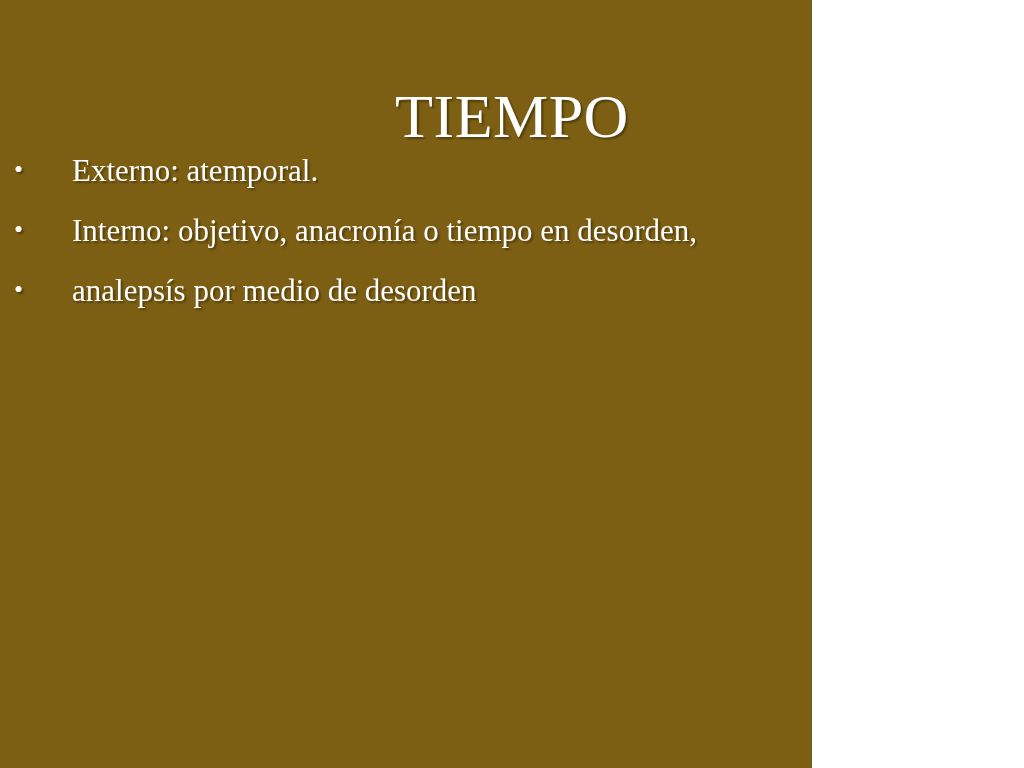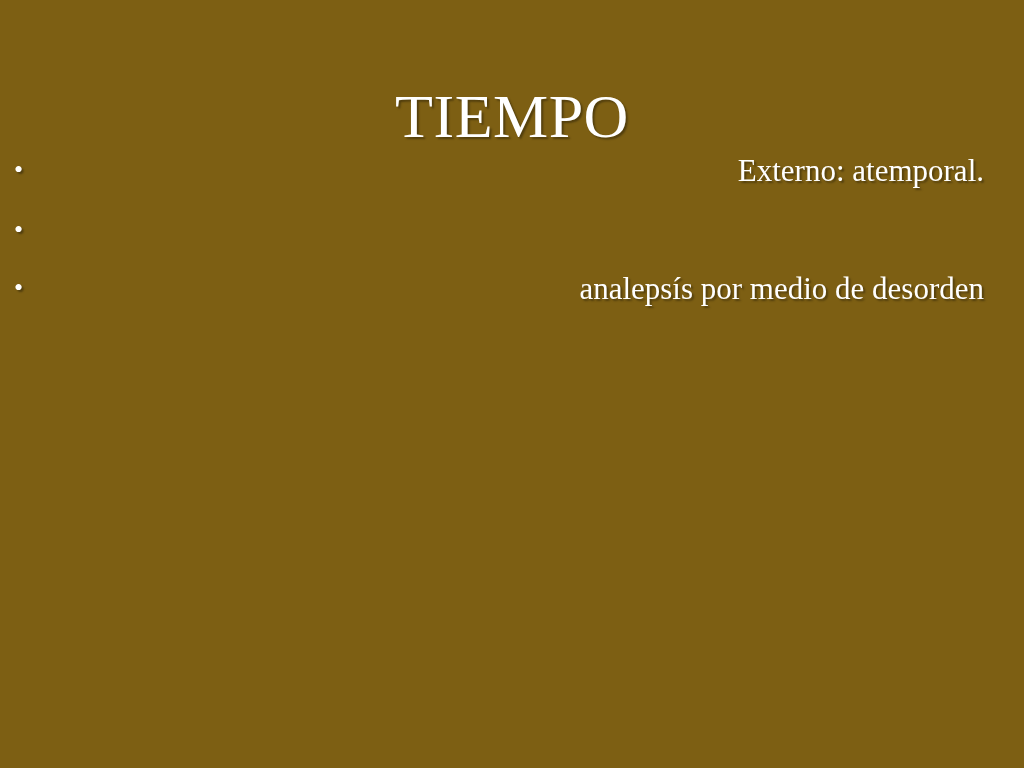--- a/index.html
+++ b/index.html
@@ -7,21 +7,21 @@
     padding: 0;
   }
   body {
     width: 1024px;
     height: 768px;
     overflow: hidden;
     font-family: "Liberation Serif", serif;
   }
   .slide {
     position: relative;
-    width: 1024px;
+    width: 812px;
     height: 768px;
     background: #7d5f13;
     box-sizing: border-box;
   }
   .slide-title {
     position: absolute;
     left: 0;
     top: 42px;
     width: 1024px;
     text-align: center;
@@ -56,39 +56,39 @@
   .bullet-marker {
     width: 58px;
     flex: 0 0 58px;
     text-align: left;
     font-size: 26px;
     line-height: 1.4;
     color: #ffffff;
   }
   .bullet-text {
     flex: 1 1 auto;
-    text-align: right;
   }
 </style>
 </head>
 <body>
 
 <div class="slide">
 
   <h1 class="slide-title">TIEMPO</h1>
 
   <ul class="bullet-list">
 
     <li class="bullet-item">
       <span class="bullet-marker">•</span>
       <span class="bullet-text">Externo: atemporal.</span>
     </li>
 
     <li class="bullet-item">
       <span class="bullet-marker">•</span>
+      <span class="bullet-text">Interno: objetivo, anacronía o tiempo en desorden,</span>
     </li>
 
     <li class="bullet-item">
       <span class="bullet-marker">•</span>
       <span class="bullet-text">analepsís por medio de desorden</span>
     </li>
 
   </ul>
 
 </div>

